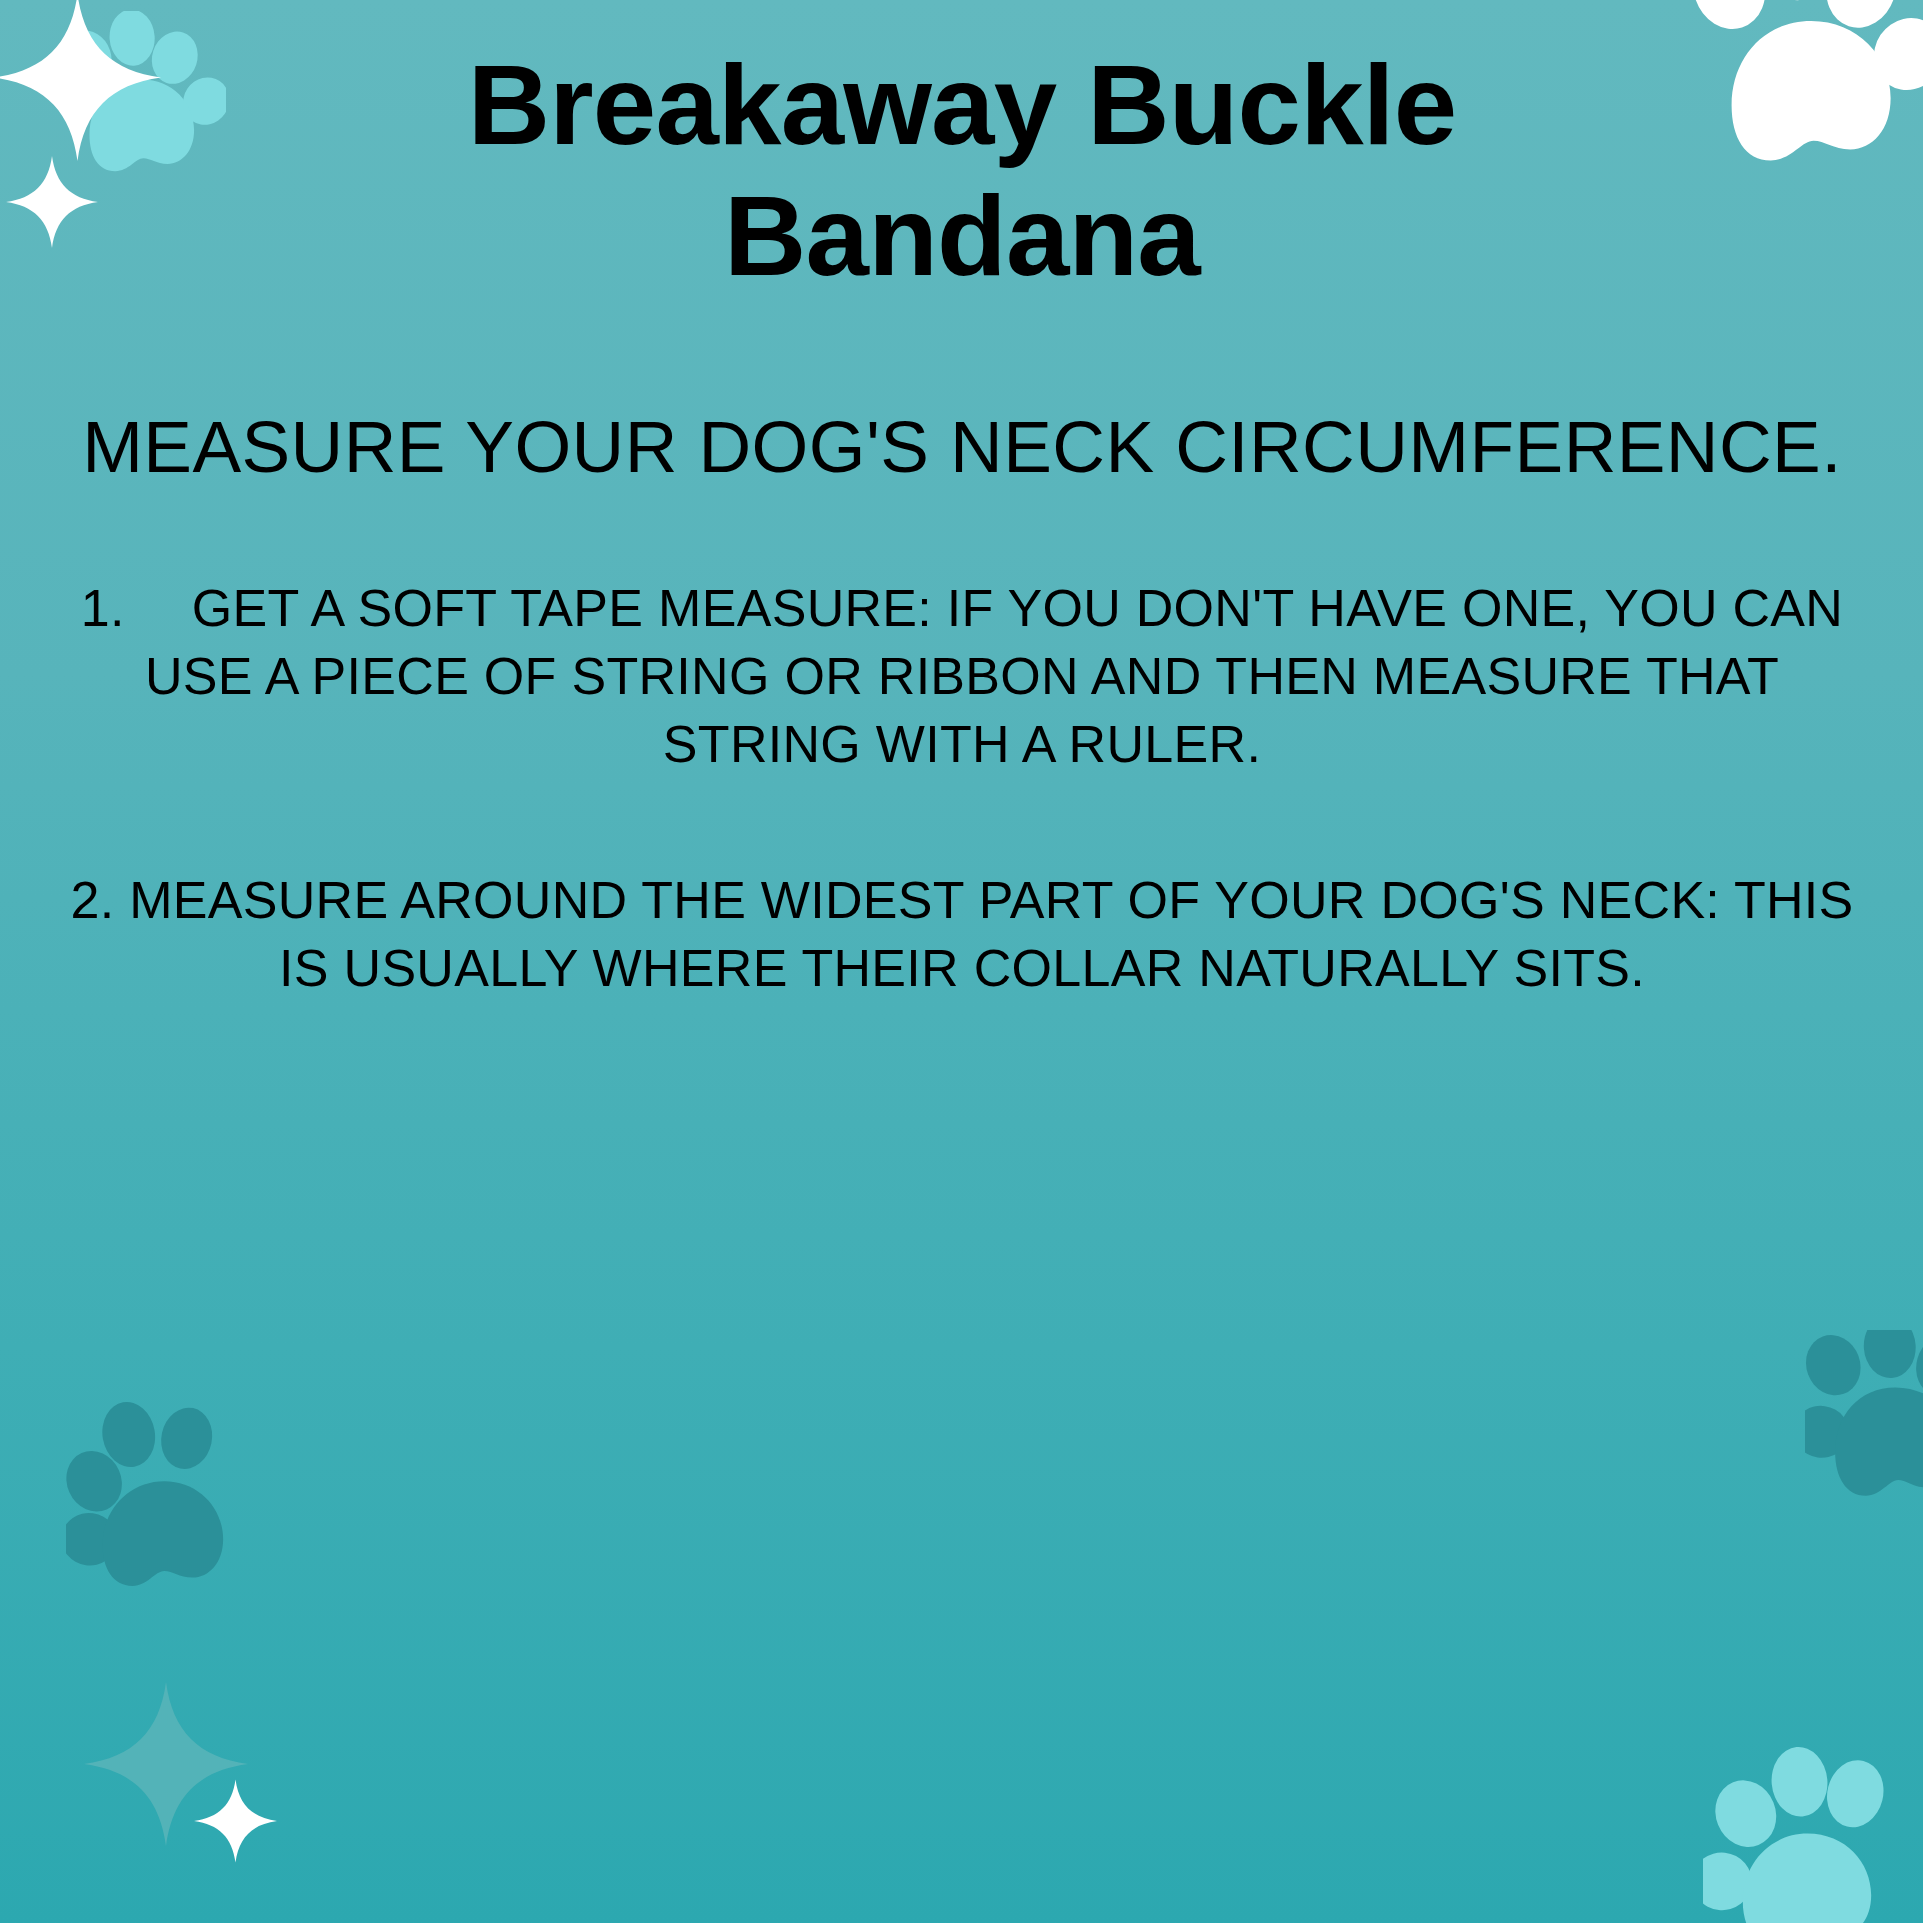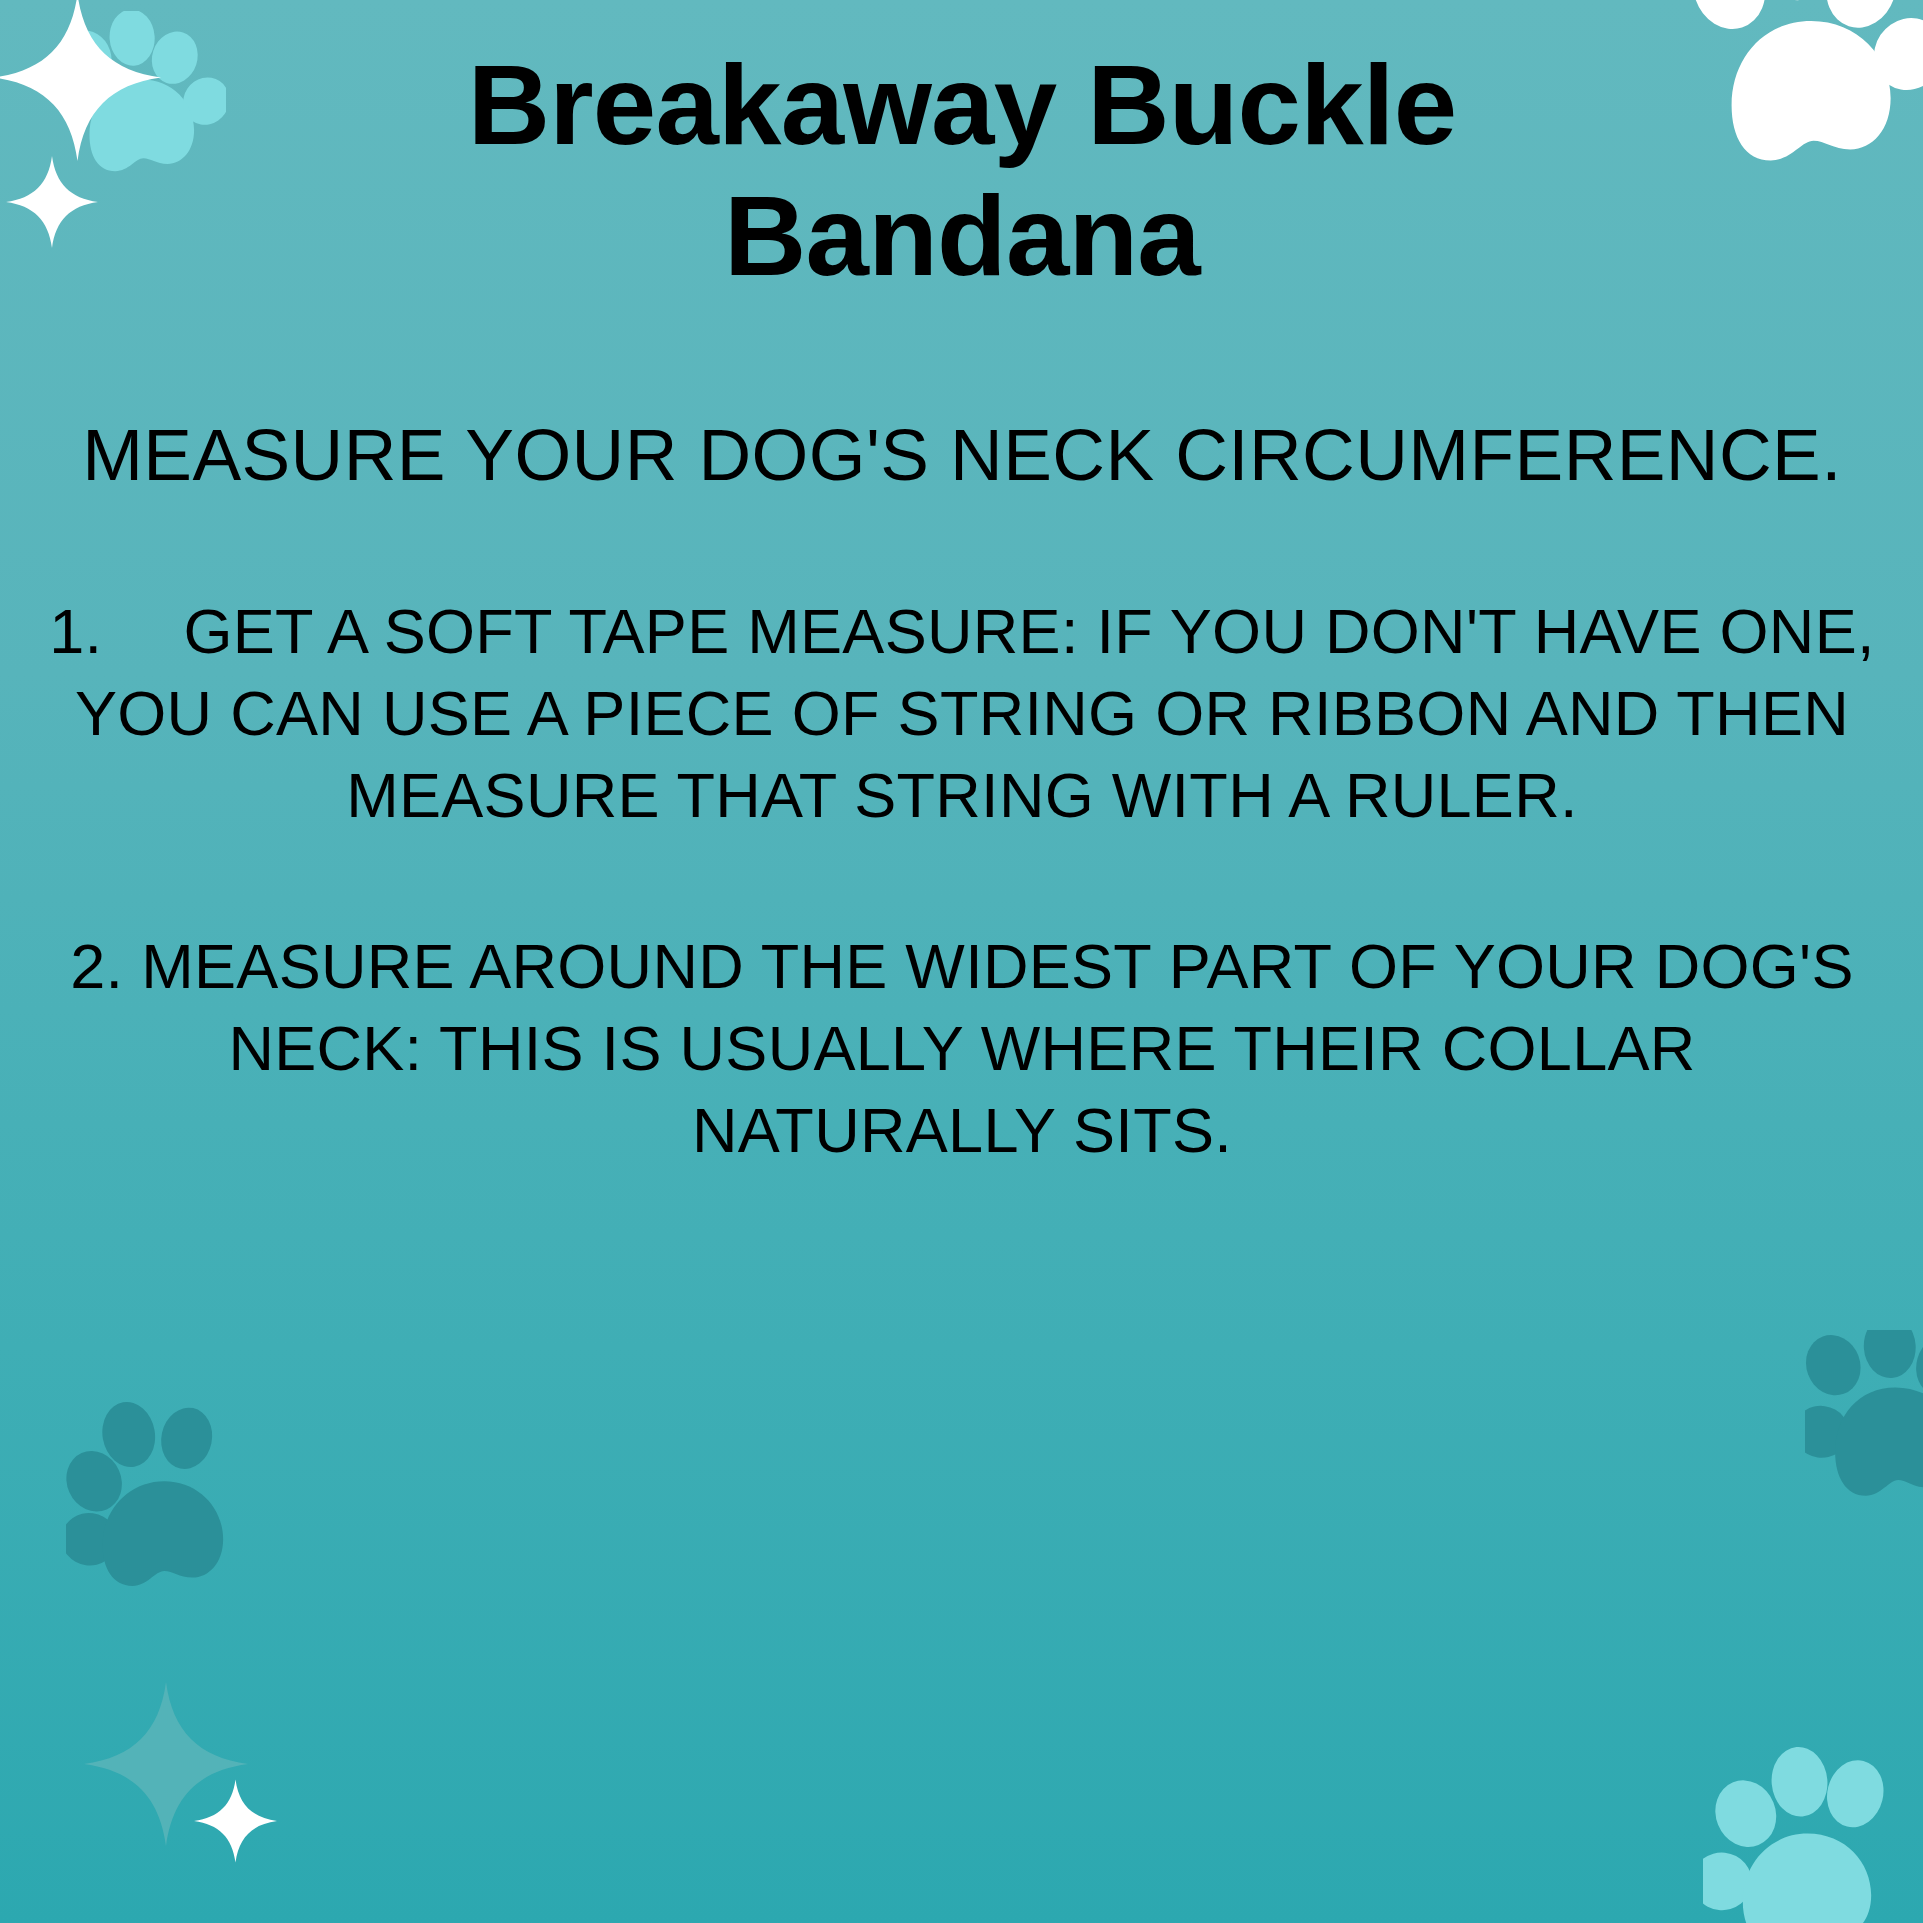--- a/index.html
+++ b/index.html
@@ -57,34 +57,34 @@
     padding-top: 39px;
     text-align: center;
     font-weight: 700;
     font-size: 114px;
     line-height: 1.15;
     letter-spacing: -0.8px;
     white-space: pre-line;
   }
 
   #subtitle {
-    margin: 12px;
+    margin: 4px;
     padding-top: 99px;
     text-align: center;
     font-weight: 400;
     font-size: 73px;
     line-height: 1.18;
     letter-spacing: 0.4px;
   }
 
   .step {
     margin: 0;
     text-align: center;
     font-weight: 400;
-    font-size: 63px;
+    font-size: 52px;
     line-height: 1.30;
     letter-spacing: 0.3px;
     white-space: pre-line;
   }
 
   #step-1 { padding-top: 81px; }
   #step-2 { padding-top: 89px; }
   #step-3 { padding-top: 92px; }
 </style>
 </head>

